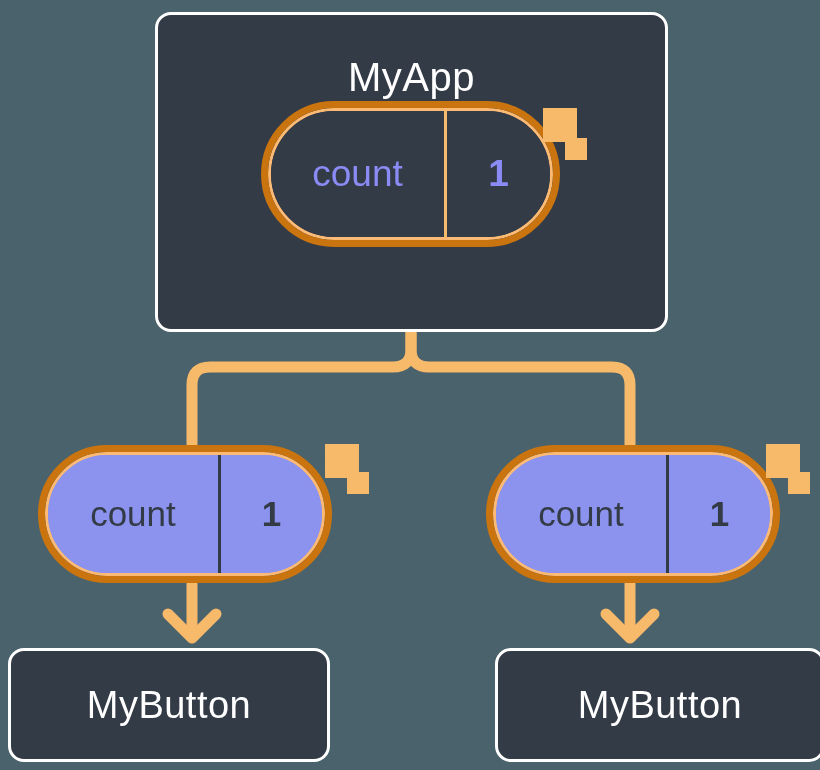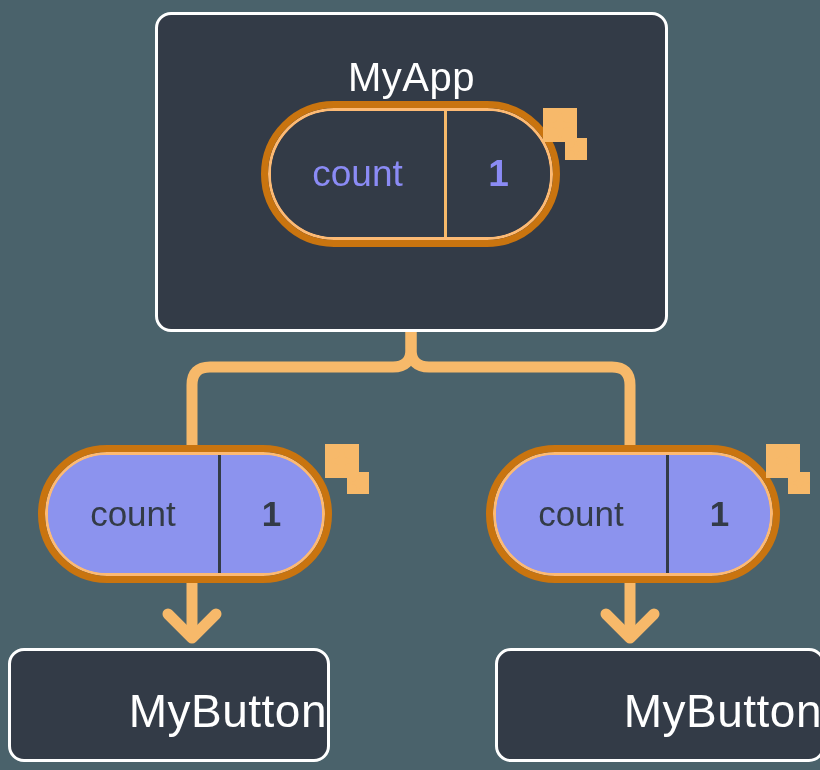--- a/index.html
+++ b/index.html
@@ -55,23 +55,23 @@
     width: 322px; height: 114px;
   }
   #box-mybutton-right {
     left: 495px; top: 648px;
     width: 330px; height: 114px;
   }
   .btn-title {
     position: absolute;
     left: 0; right: 0;
     top: 33px;
-    text-align: right;
+    text-align: center;
     color: #ffffff;
-    font-size: 46px;
+    font-size: 38px;
     font-weight: 400;
     letter-spacing: 0.5px;
   }
 
   
   .pill {
     position: absolute;
     box-sizing: border-box;
     border-radius: 999px;
     display: flex;

